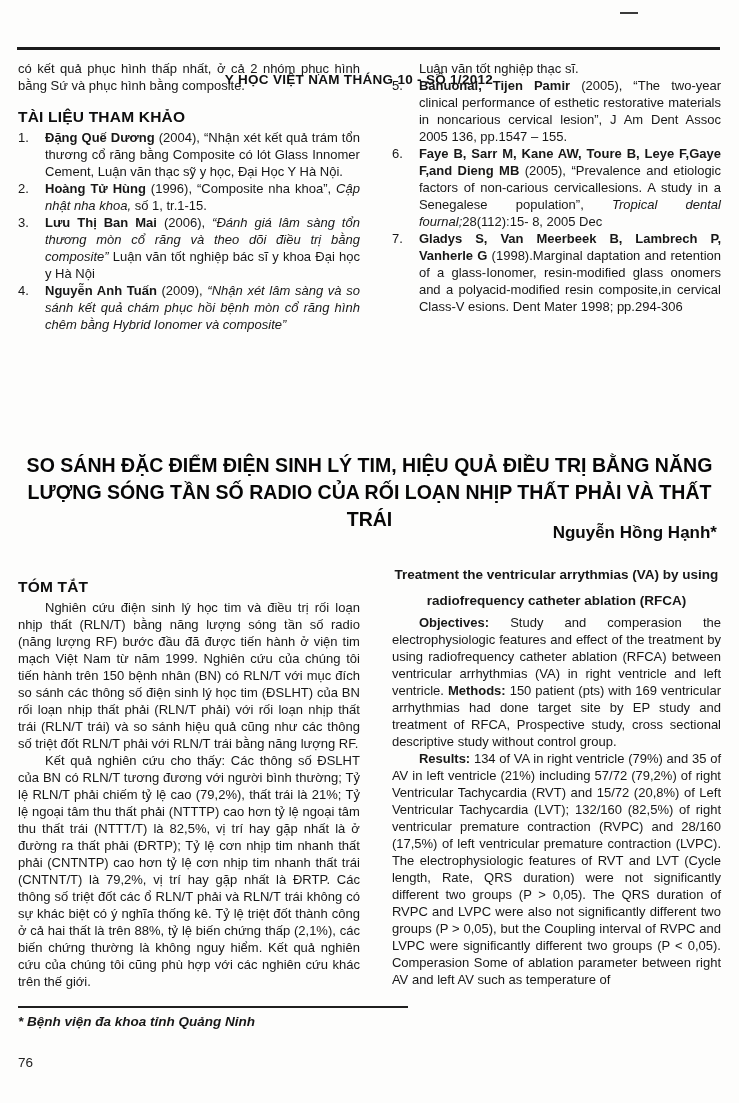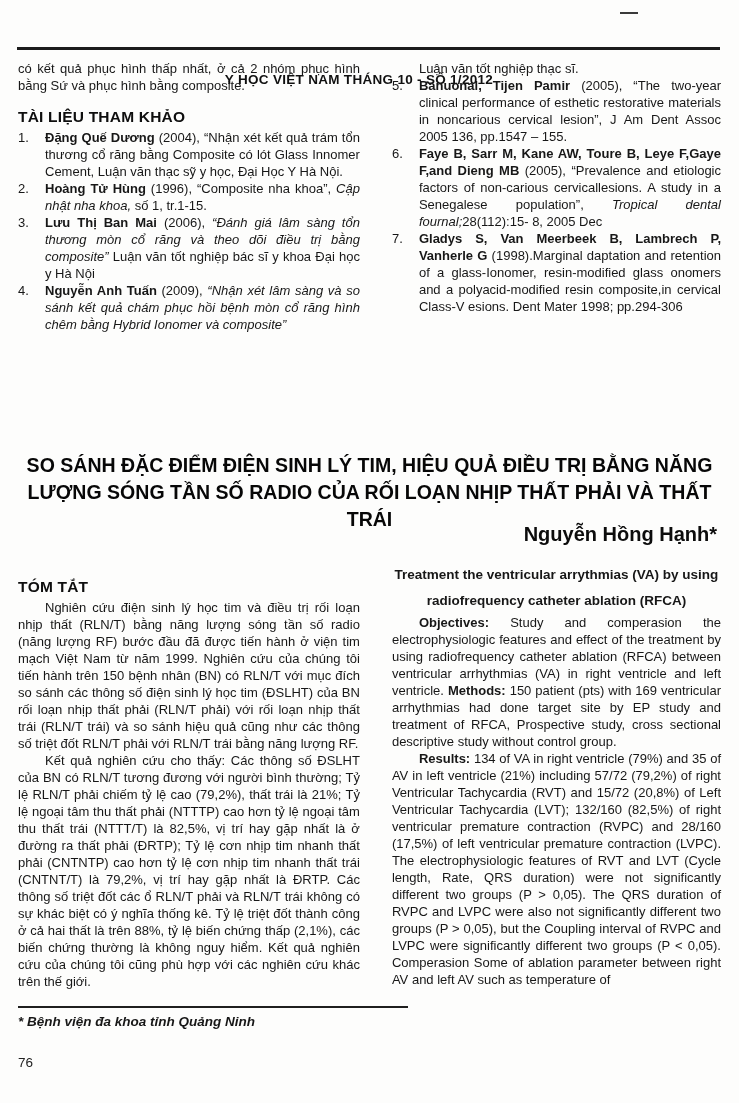--- a/index.html
+++ b/index.html
@@ -32,21 +32,21 @@
   .ref-author{font-weight:bold;}
   .ref-italic{font-style:italic;}
   .ref-cont{margin:0;padding-left:27px;font-size:13px;line-height:17px;}
   
   .article-title{
     position:absolute;top:451px;left:0;width:739px;text-align:center;
     font-weight:bold;font-size:21px;line-height:27px;color:#070707;
     transform:scaleX(.93);transform-origin:50% 0;letter-spacing:0;
   }
   .article-author{
-    position:absolute;top:523px;right:22px;font-weight:bold;font-size:20px;color:#0c0c0c;
+    position:absolute;top:523px;right:22px;font-weight:bold;font-size:17px;color:#0c0c0c;
   }
   .indent{text-indent:27px;}
   .abs-subtitle{font-weight:bold;text-align:center;font-size:13.5px;line-height:26px;margin:0;}
   .lead{font-weight:bold;}
   
   .fn-rule{position:absolute;left:18px;top:1006px;width:390px;height:2px;background:#1f1f1f;}
   .footnote{position:absolute;left:18px;top:1012px;width:420px;font-size:13.5px;line-height:19px;}
   .fn-aff{font-style:italic;font-weight:bold;}
   .fn-reviewer-label{font-style:italic;font-weight:bold;}
   .fn-reviewer-name{font-weight:bold;}

